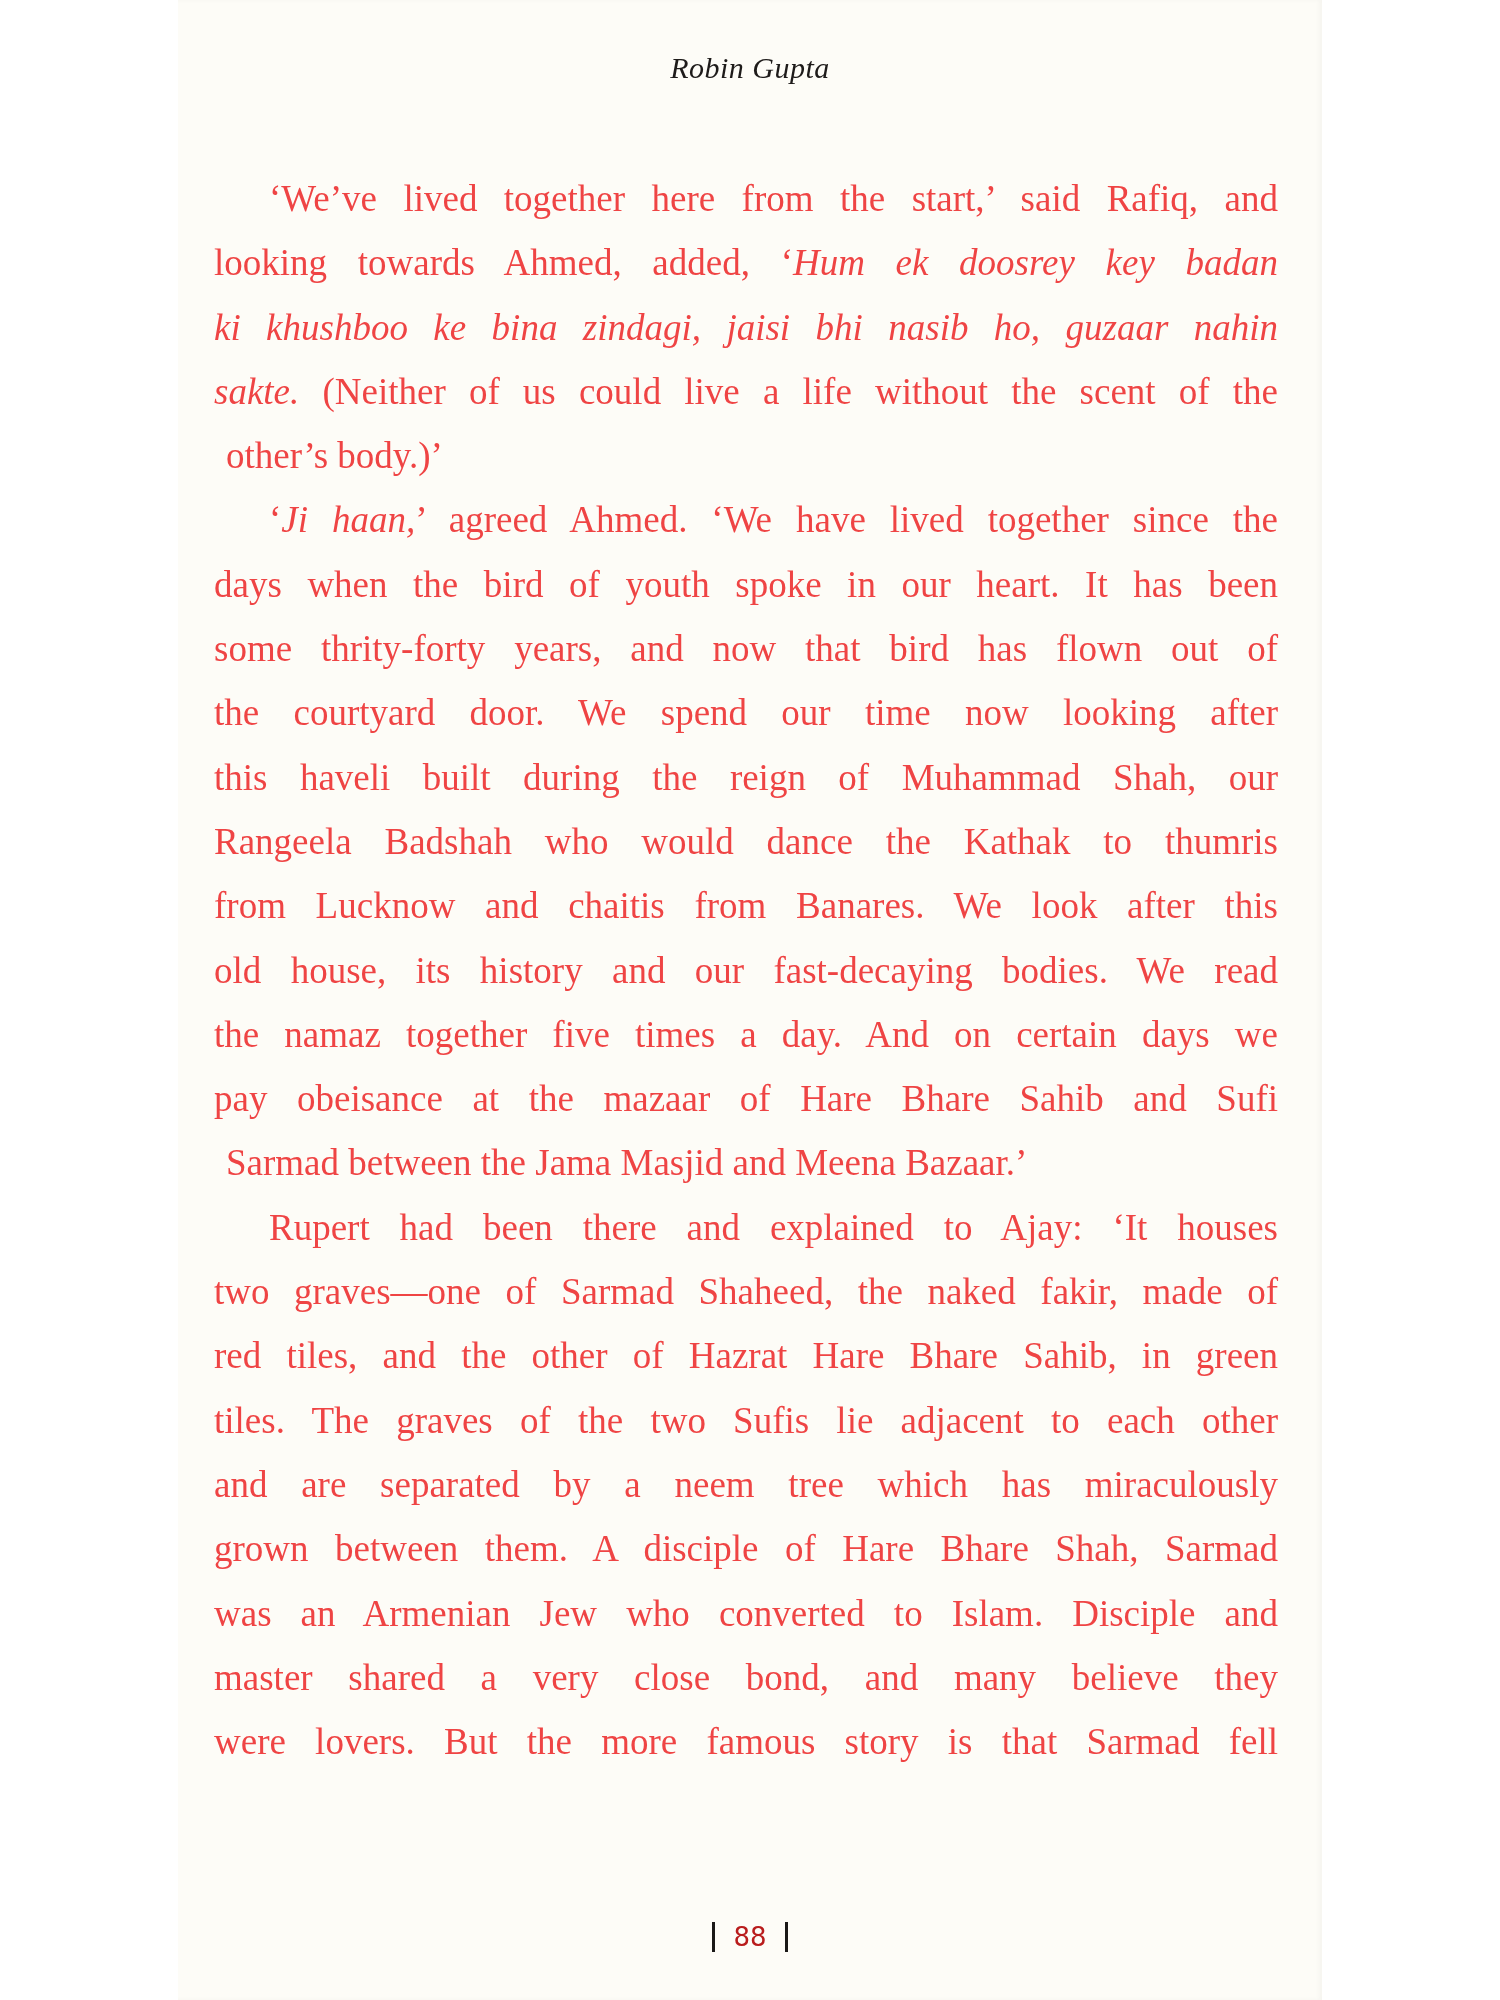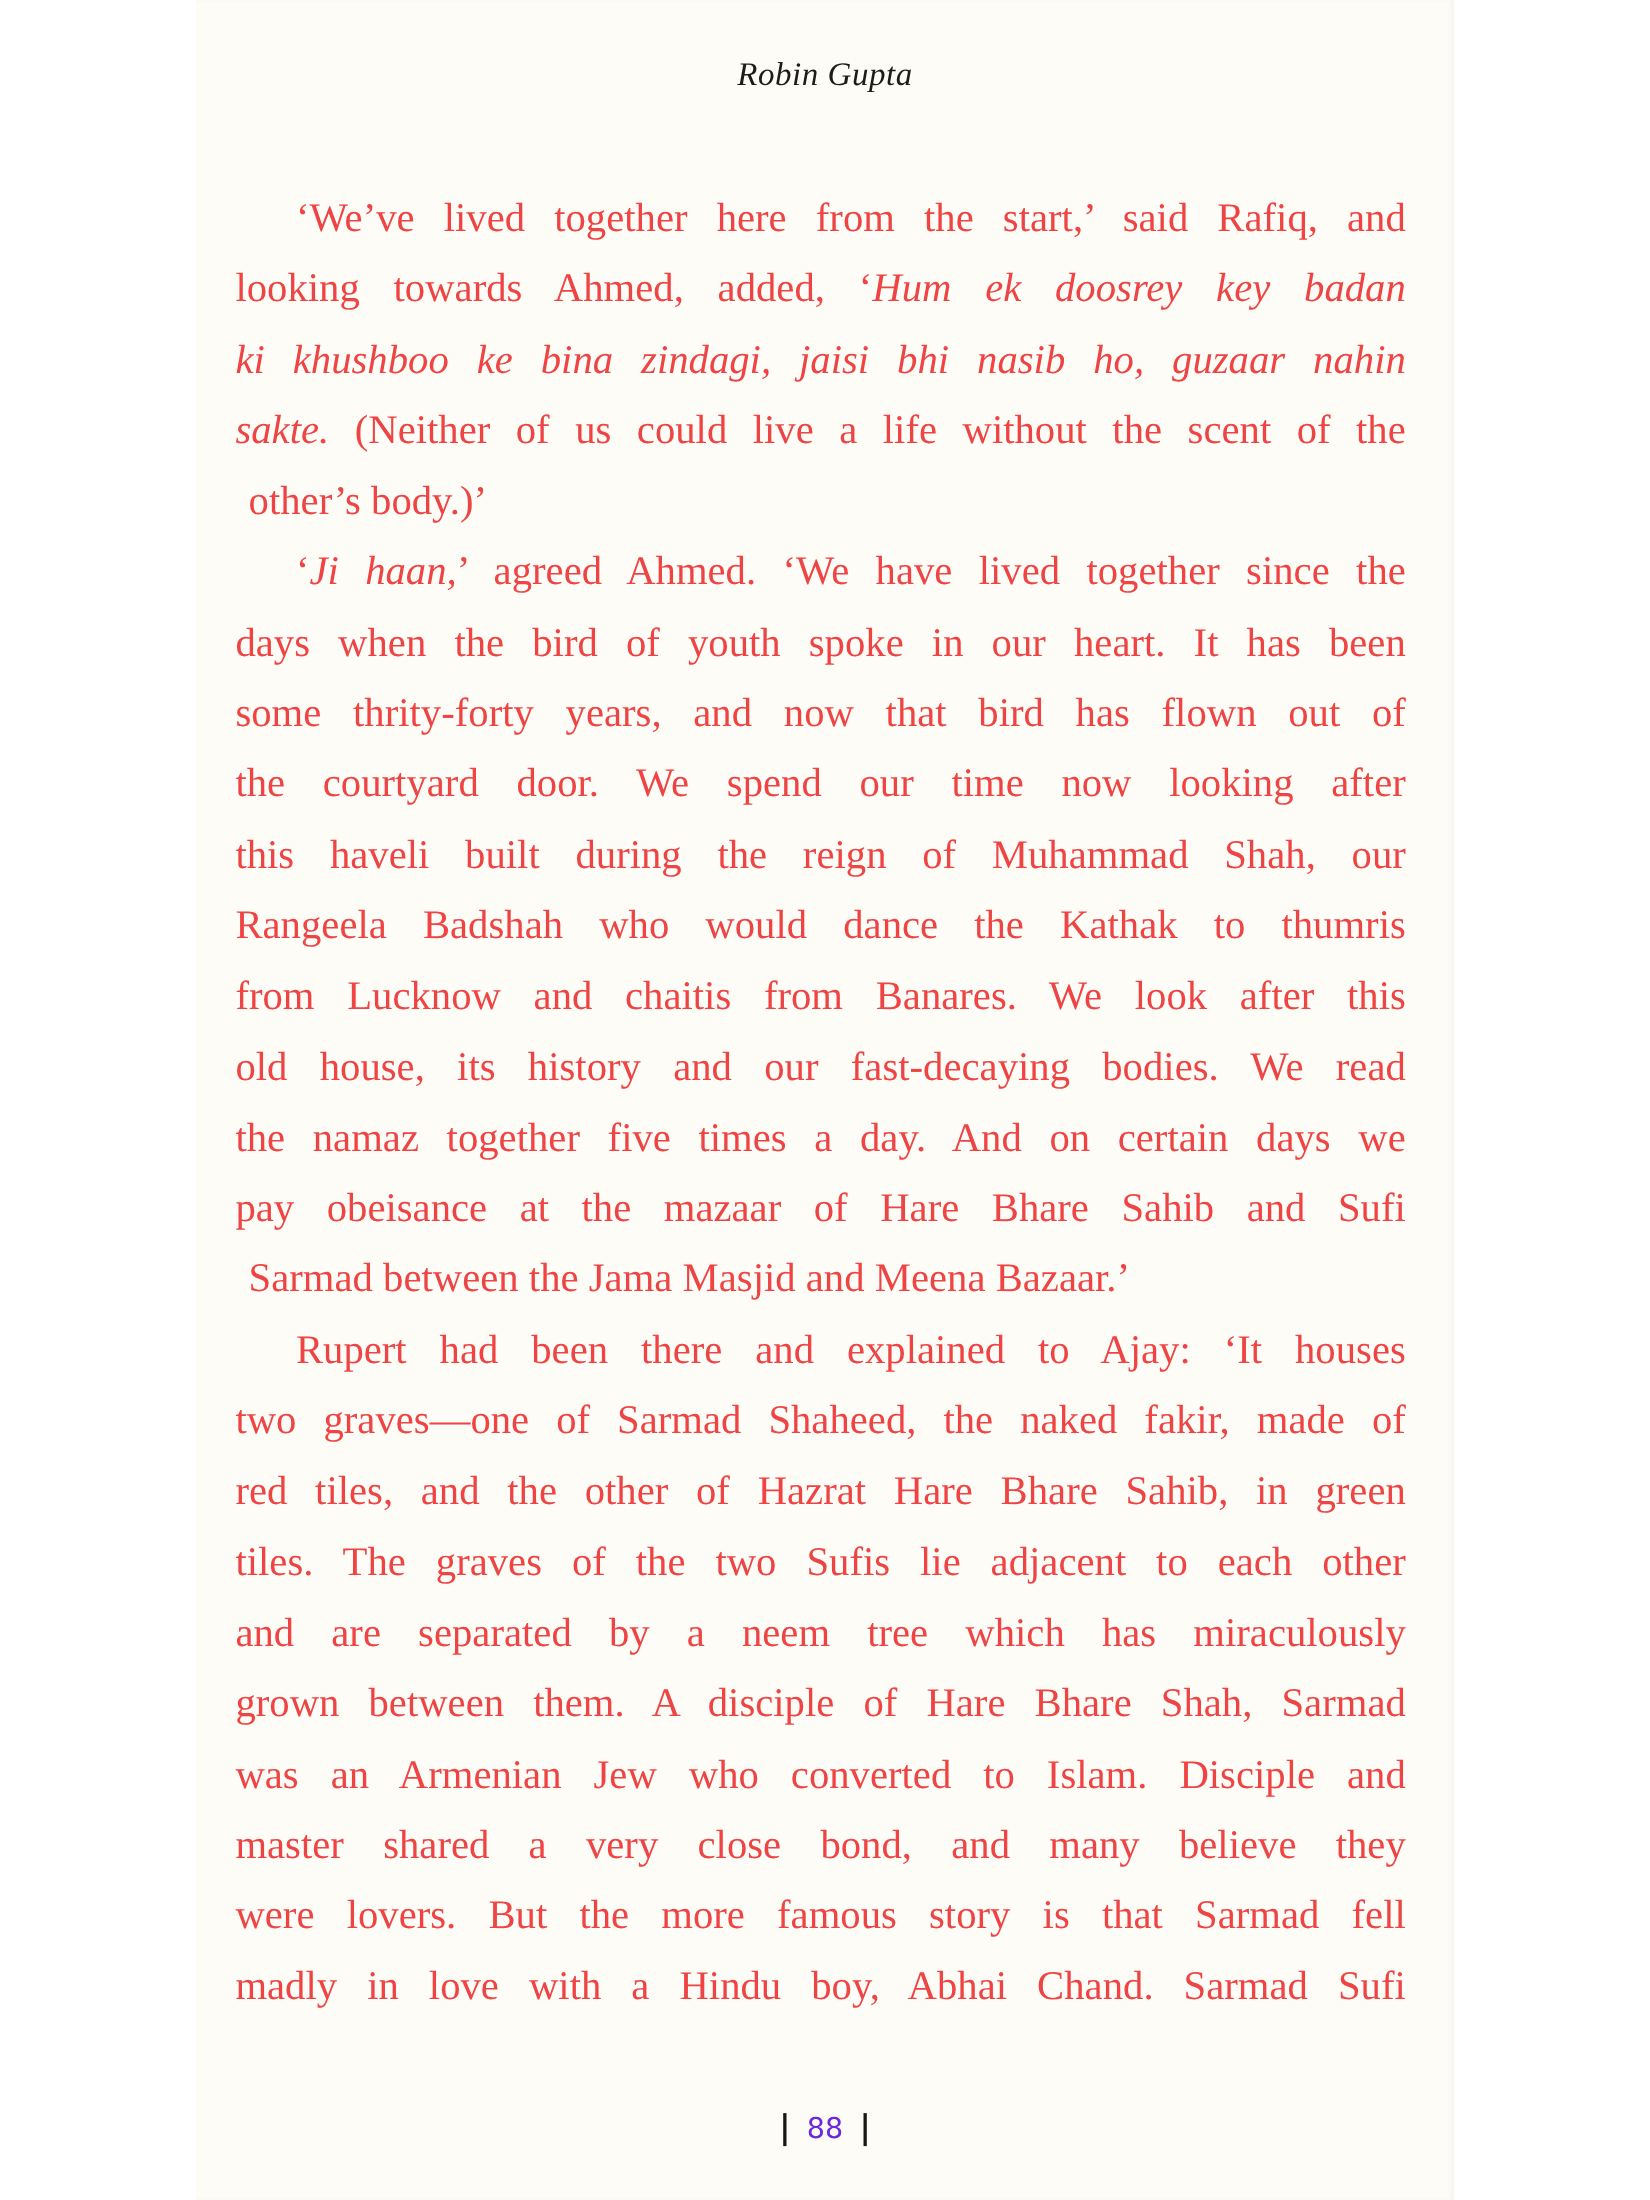--- a/index.html
+++ b/index.html
@@ -24,21 +24,21 @@
   .line {
     height: 64.3px; line-height: 54px; white-space: nowrap;
     text-align: justify; text-align-last: justify;
     overflow: visible;
   }
   .line.last { text-align-last: left; margin-left: 12px; }
   .line.indent { padding-left: 55px; }
   .it { font-style: italic; }
   .folio {
     position: absolute; left: 0; width: 1144px; top: 1920px; text-align: center;
-    font-family: "DejaVu Sans", "Liberation Sans", sans-serif; font-size: 26px; color: #6d28d9;
+    font-family: "DejaVu Sans", "Liberation Sans", sans-serif; font-size: 26px; color: #b91c1c;
   }
   .folio .bar { display: inline-block; width: 3px; height: 30px; background: #1a1817; vertical-align: middle; margin: 0 18px; }
   .folio .num { vertical-align: middle; }
 </style>
 </head>
 <body>
 
 <div class="page">
   <div class="running-head">Robin Gupta</div>
   <div class="body-text" id="body-text">
@@ -60,18 +60,17 @@
       <div class="line last"><span>Sarmad between the Jama Masjid and Meena Bazaar.’</span></div>
       <div class="line indent"><span>Rupert had been there and explained to Ajay: ‘It houses</span></div>
       <div class="line"><span>two graves—one of Sarmad Shaheed, the naked fakir, made of</span></div>
       <div class="line"><span>red tiles, and the other of Hazrat Hare Bhare Sahib, in green</span></div>
       <div class="line"><span>tiles. The graves of the two Sufis lie adjacent to each other</span></div>
       <div class="line"><span>and are separated by a neem tree which has miraculously</span></div>
       <div class="line"><span>grown between them. A disciple of Hare Bhare Shah, Sarmad</span></div>
       <div class="line"><span>was an Armenian Jew who converted to Islam. Disciple and</span></div>
       <div class="line"><span>master shared a very close bond, and many believe they</span></div>
       <div class="line"><span>were lovers. But the more famous story is that Sarmad fell</span></div>
-      <div class="line"><span>madly in love with a Hindu boy, Abhai Chand. Sarmad Sufi</span></div>
     </div>
   <div class="folio">
     <span class="bar"></span><span class="num">88</span><span class="bar"></span>
   </div>
 </div>
 
 </body></html>

